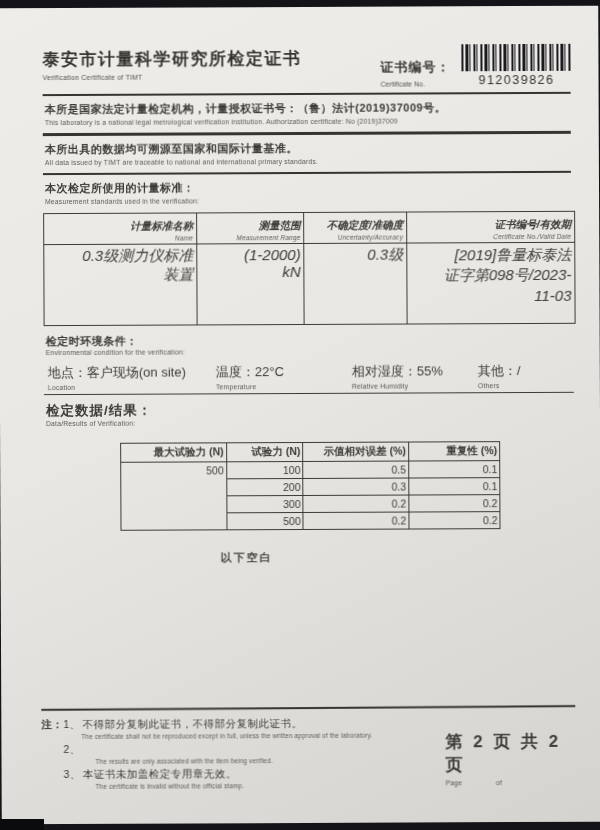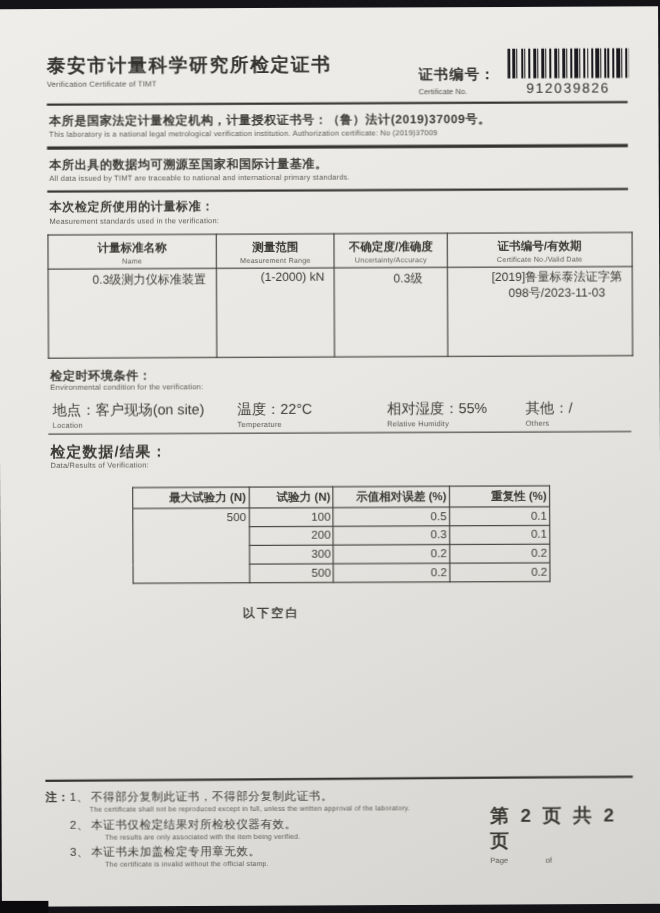--- a/index.html
+++ b/index.html
@@ -33,24 +33,24 @@
 
   .rule{height:2.4px;background:#33312d;margin:5px 2px 0 0;}
 
   .stmt{padding:6px 0 2px 2px;}
   .stmt .zh{font-size:11px;font-weight:700;letter-spacing:0.5px;}
   .stmt .en{margin-top:2px;}
 
   
   table{border-collapse:collapse;}
   .std-table{width:532px;margin-top:6px;table-layout:fixed;}
-  .std-table th,.std-table td{border:1.4px solid #3a3834;padding:2px 3px;vertical-align:top;text-align:center;}
+  .std-table th,.std-table td{border:1.4px solid #3a3834;padding:2px 3px;vertical-align:top;text-align:right;font-style:italic;}
   .std-table th .zh{font-size:10.5px;font-weight:700;}
   .std-table th .en{display:block;font-size:6.5px;font-weight:400;margin-top:1px;}
-  .std-table td{font-size:11px;height:76px;padding-left:34px;}
+  .std-table td{font-size:15px;height:76px;padding-left:34px;}
   .std-cert{font-size:10px;text-align:left;line-height:1.35;}
 
   
   .env-head{margin-top:8px;padding-left:2px;}
   .env-head .zh{font-size:11px;font-weight:700;letter-spacing:0.5px;}
   .env-row{display:flex;margin-top:8px;padding:0 2px 3px 4px;border-bottom:1.4px solid #3a3834;}
   .env-item .zh{font-size:13px;}
   .env-item .en{margin-top:2px;}
   .env-loc{width:168px;}
   .env-temp{width:104px;}
@@ -232,21 +232,20 @@
               <div class="line1">
                 <span class="lbl">注：</span>
                 <span class="num">1、</span>
                 <span>不得部分复制此证书，不得部分复制此证书。</span>
               </div>
               <div class="en">The certificate shall not be reproduced except in full, unless the written approval of the laboratory.</div>
             </div>
             <div class="note n2">
               <div class="line1">
                 <span class="num">2、</span>
-                <span>本证书仅检定结果对所检校仪器有效。</span>
               </div>
               <div class="en">The results are only associated with the item being verified.</div>
             </div>
             <div class="note n3">
               <div class="line1">
                 <span class="num">3、</span>
                 <span>本证书未加盖检定专用章无效。</span>
               </div>
               <div class="en">The certificate is invalid without the official stamp.</div>
             </div>

